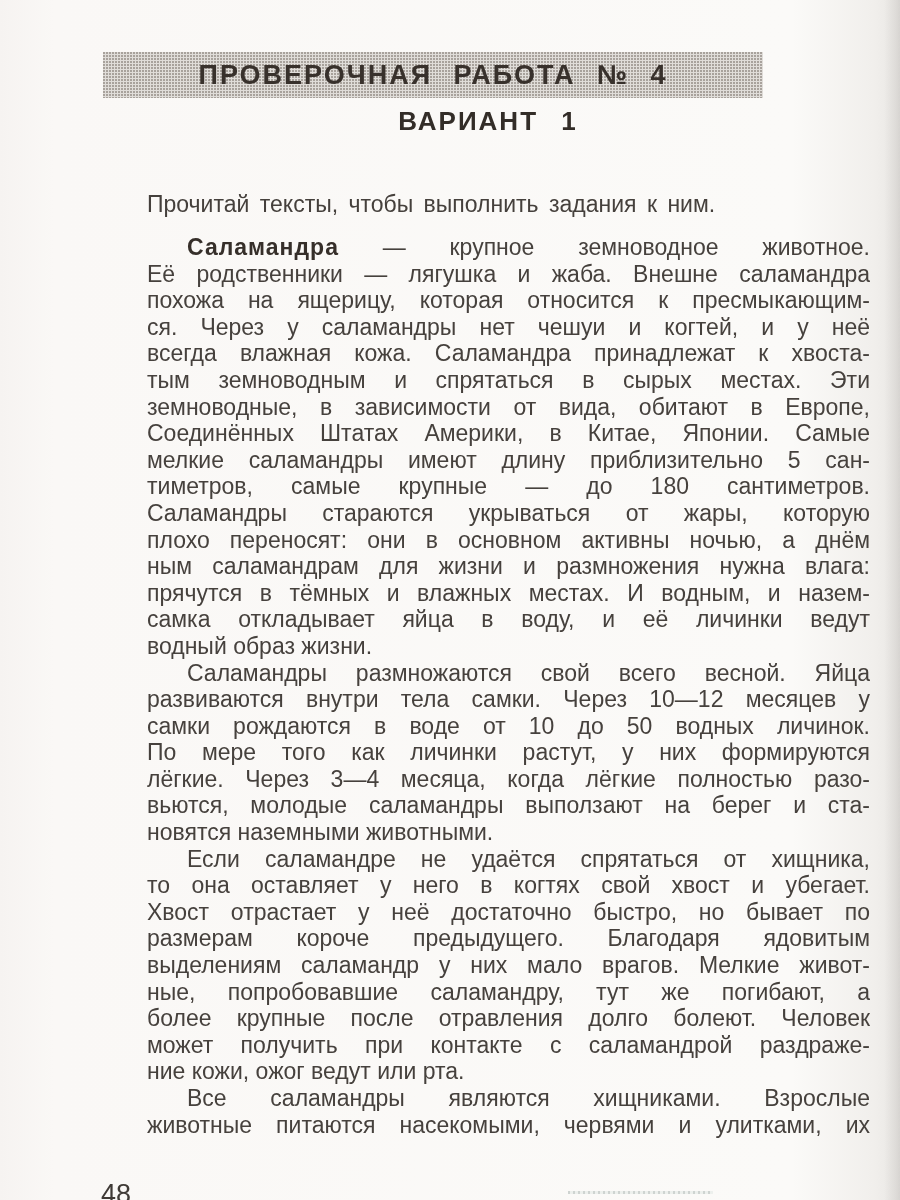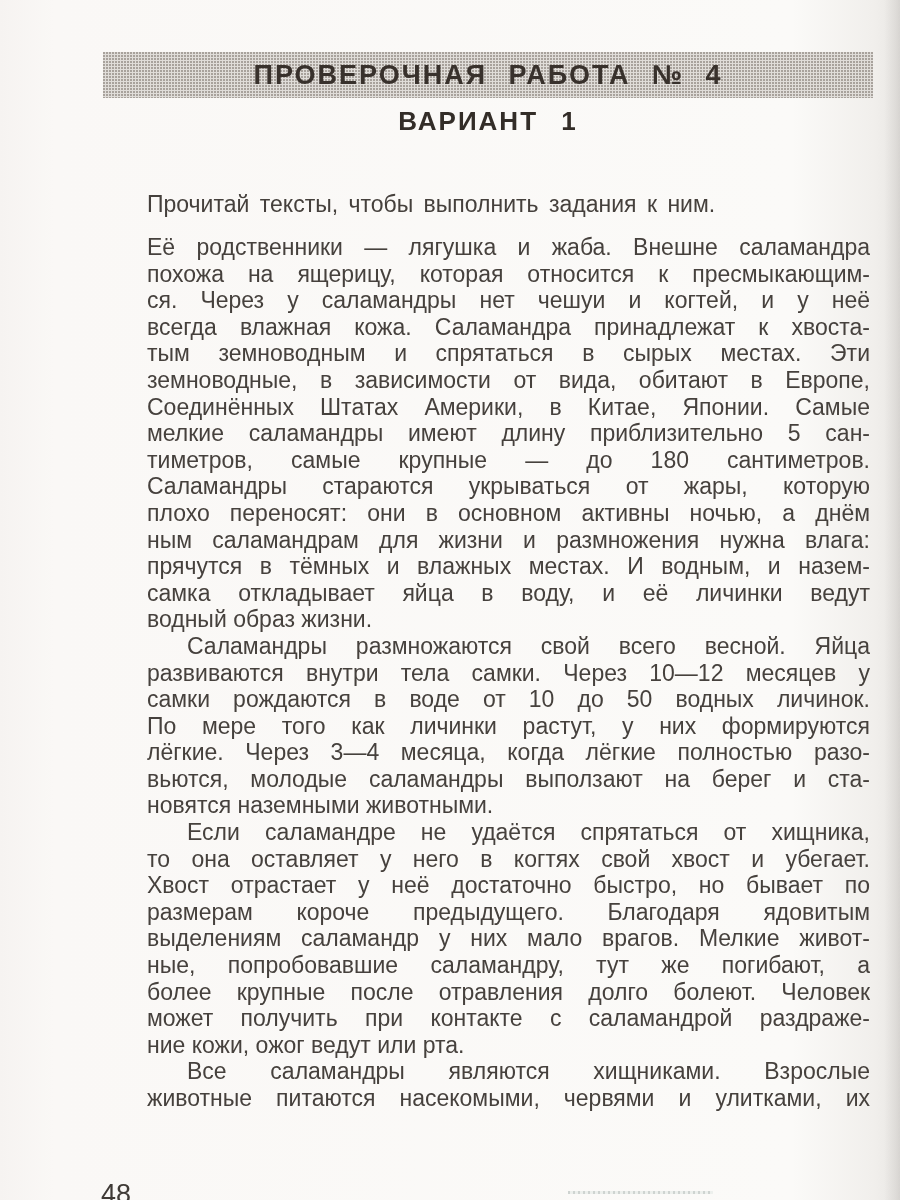--- a/index.html
+++ b/index.html
@@ -14,21 +14,21 @@
     background: linear-gradient(90deg, #f6f3f1 0%, #faf8f6 6%, #fbfaf8 88%, #f1efec 97%, #e9e7e4 100%);
     overflow: hidden;
     font-family: "Liberation Sans", "DejaVu Sans", sans-serif;
     color: #45403c;
   }
   
   .title-bar {
     position: absolute;
     left: 103px;
     top: 52px;
-    width: 770px;
+    width: 660px;
     height: 46px;
     background-color: #e0ddd9;
     background-image: radial-gradient(circle at 1px 1px, #a8a29c 0.9px, rgba(0,0,0,0) 1.2px);
     background-size: 3px 3px;
     display: flex;
     align-items: center;
     justify-content: center;
   }
   .title-bar .title-text {
     font-size: 27px;
@@ -122,20 +122,21 @@
 
   <div class="title-bar">
     <span class="title-text">ПРОВЕРОЧНАЯ РАБОТА № 4</span>
   </div>
 
   <div class="variant">ВАРИАНТ 1</div>
 
   <div class="intro">Прочитай тексты, чтобы выполнить задания к ним.</div>
 
   <div class="article">
+      <div class="line first"><b>Саламандра</b> — крупное земноводное животное.</div>
       <div class="line">Её родственники — лягушка и жаба. Внешне саламандра</div>
       <div class="line">похожа на ящерицу, которая относится к пресмыкающим-</div>
       <div class="line">ся. Через у саламандры нет чешуи и когтей, и у неё</div>
       <div class="line">всегда влажная кожа. Саламандра принадлежат к хвоста-</div>
       <div class="line">тым земноводным и спрятаться в сырых местах. Эти</div>
       <div class="line">земноводные, в зависимости от вида, обитают в Европе,</div>
       <div class="line">Соединённых Штатах Америки, в Китае, Японии. Самые</div>
       <div class="line">мелкие саламандры имеют длину приблизительно 5 сан-</div>
       <div class="line">тиметров, самые крупные — до 180 сантиметров.</div>
       <div class="line">Саламандры стараются укрываться от жары, которую</div>

